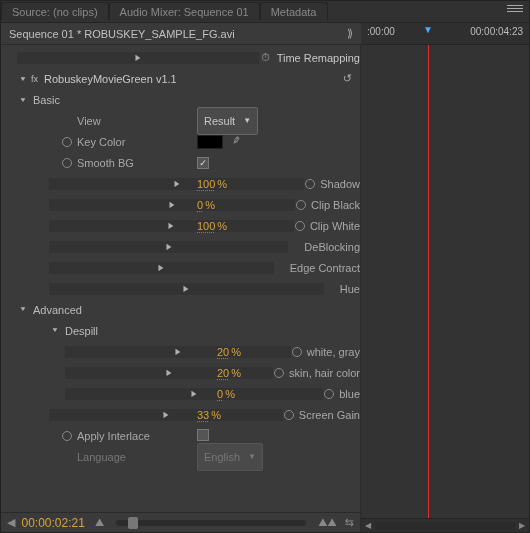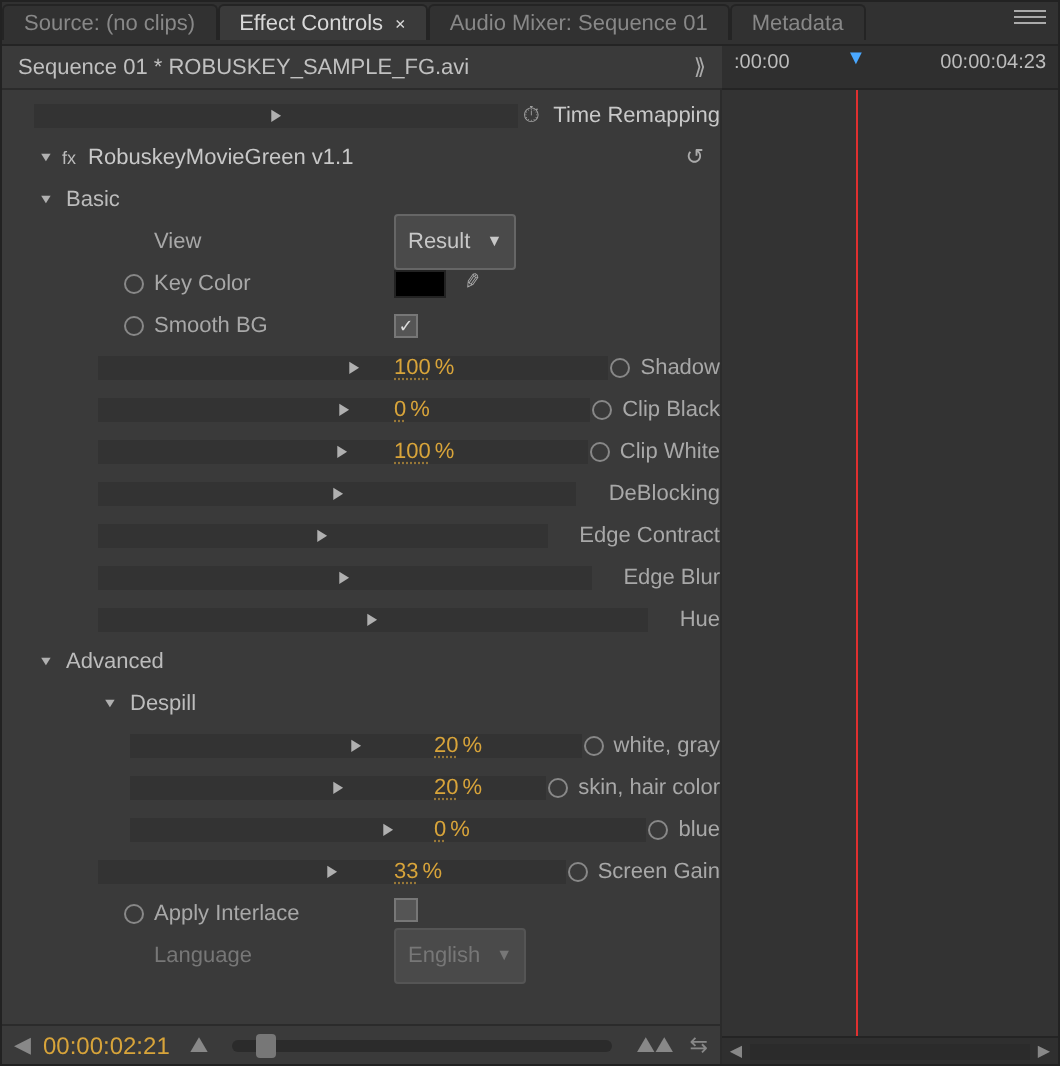--- a/index.html
+++ b/index.html
@@ -63,23 +63,20 @@
   .menu-icon { width:16px; height:14px; display:flex; flex-direction:column; justify-content:center; gap:2px; margin-left:4px;}
   .menu-icon span { height:1px; background:#aaa; display:block;}
 </style>
 </head>
 <body>
 
 <div class="panel">
 
   <div class="tabbar">
     <div class="tab">Source: (no clips)</div>
-    <div class="tab active">
-      <span>Effect Controls</span><span class="x">×</span>
-    </div>
     <div class="tab">Audio Mixer: Sequence 01</div>
     <div class="tab">Metadata</div>
     <div class="menu-icon" style="margin-left:auto; margin-right:6px;">
       <span></span>
         <span></span>
         <span></span>
     </div>
   </div>
 
   <div class="subheader" style="padding-right:0;">
@@ -171,25 +168,20 @@
           <span style="width:12px;"></span>
           <span class="label">DeBlocking</span>
         </div>
 
         <div class="row indent3">
           <span class="arrow right"></span>
           <span style="width:12px;"></span>
           <span class="label">Edge Contract</span>
         </div>
 
-        <div class="row indent3">
-          <span class="arrow right"></span>
-          <span style="width:12px;"></span>
-          <span class="label">Edge Blur</span>
-        </div>
 
         <div class="row indent3">
           <span class="arrow right"></span>
           <span style="width:12px;"></span>
           <span class="label">Hue</span>
         </div>
 
         <div class="row indent2">
           <span class="arrow down"></span>
           <span class="label section">Advanced</span>

